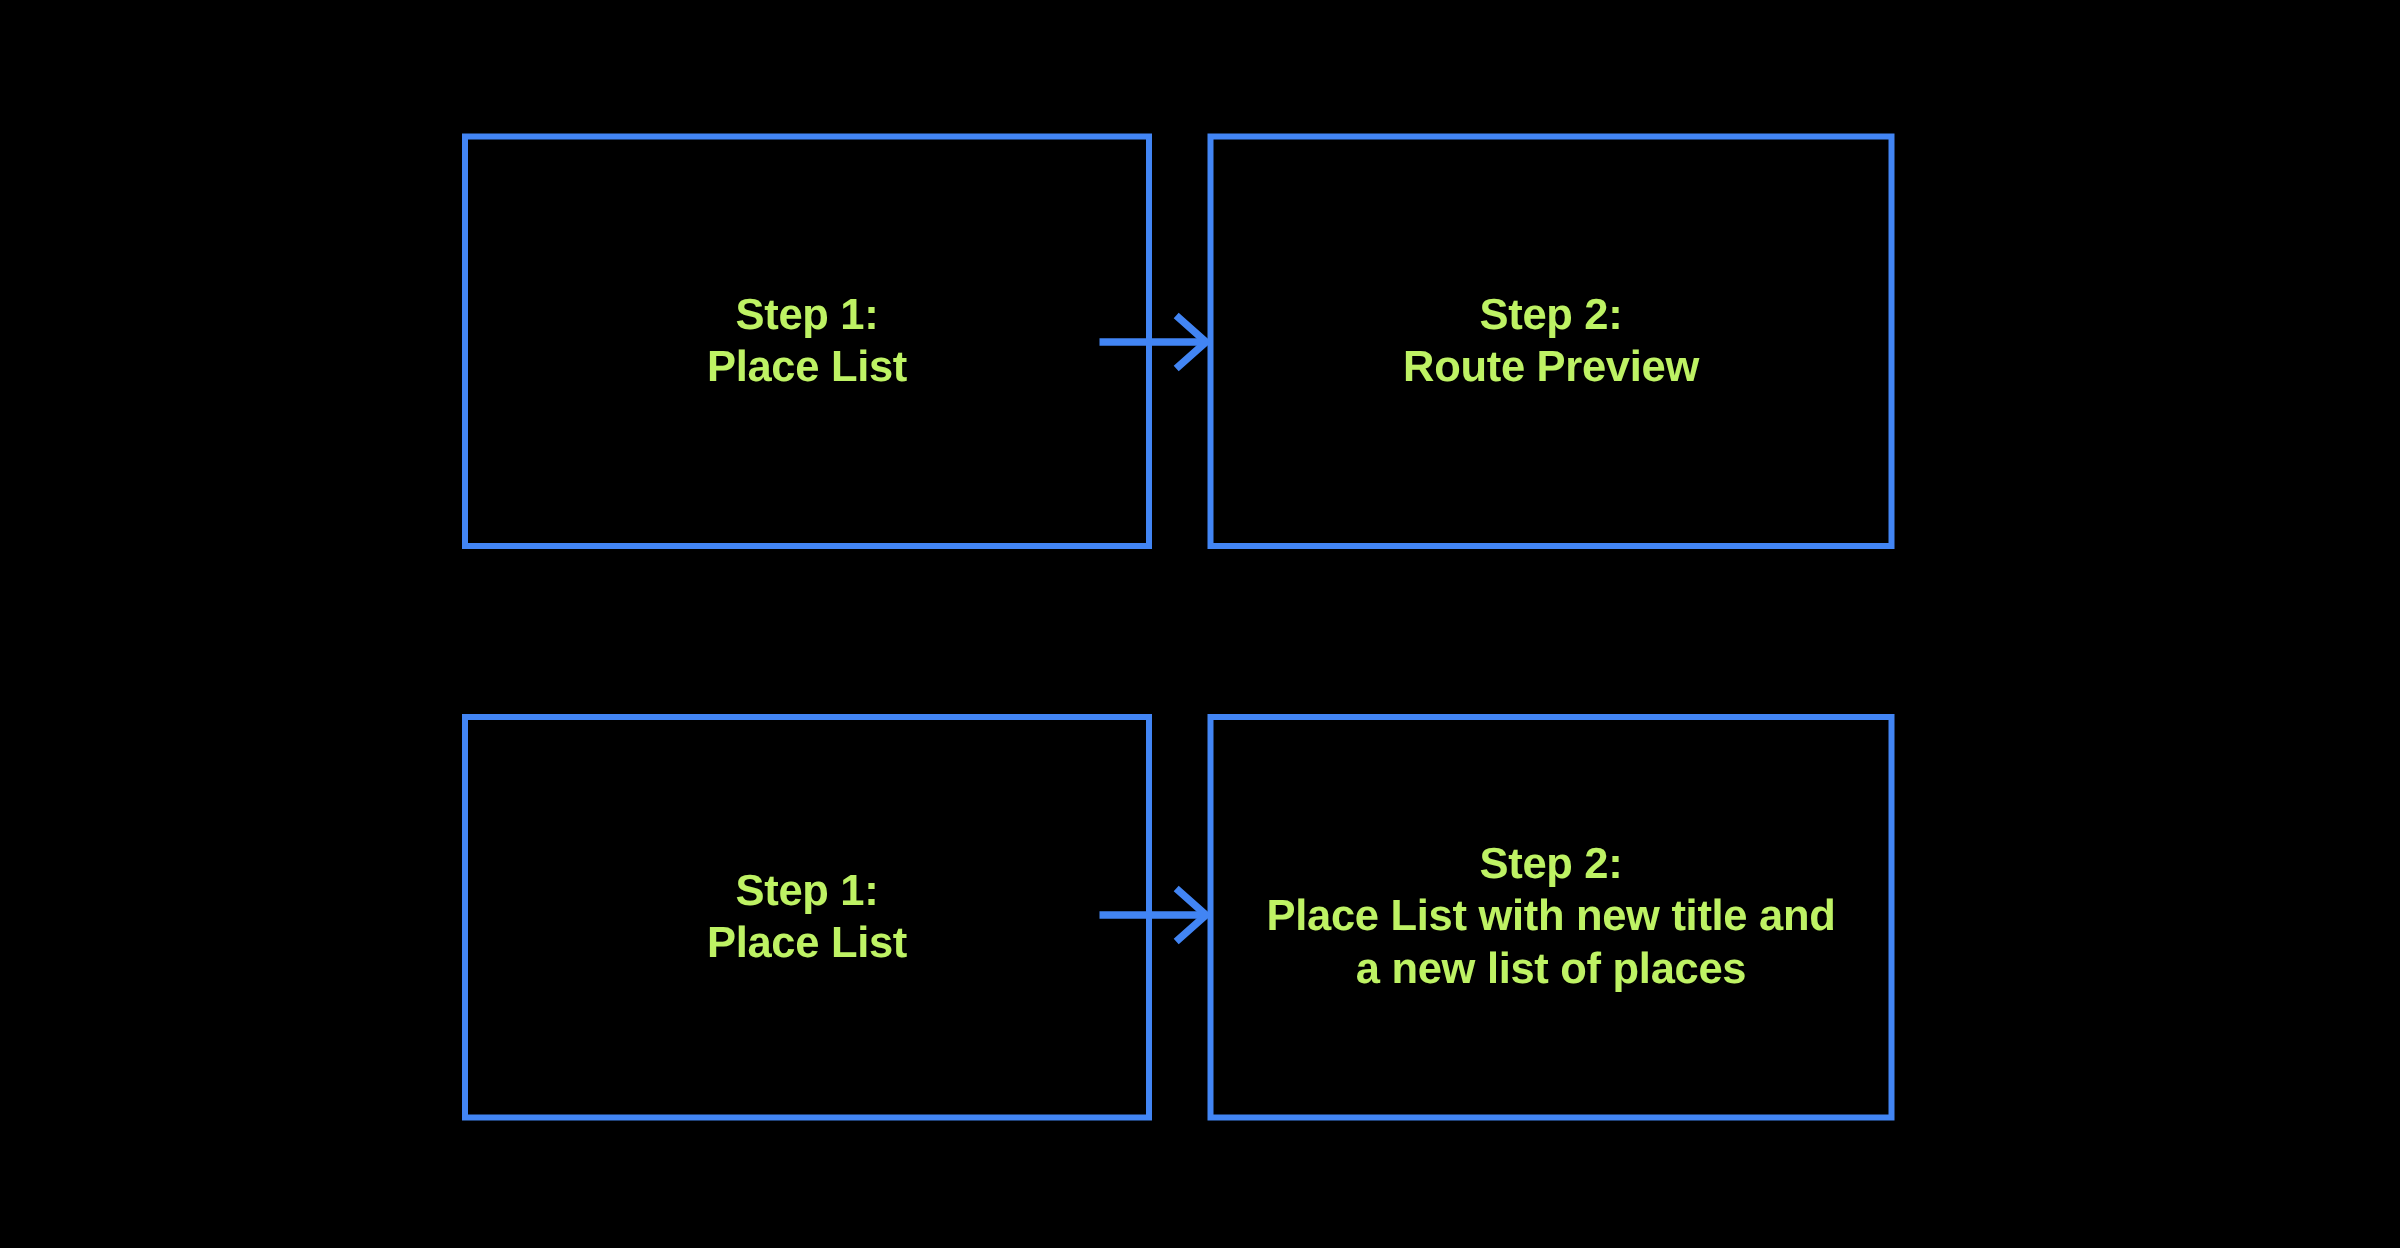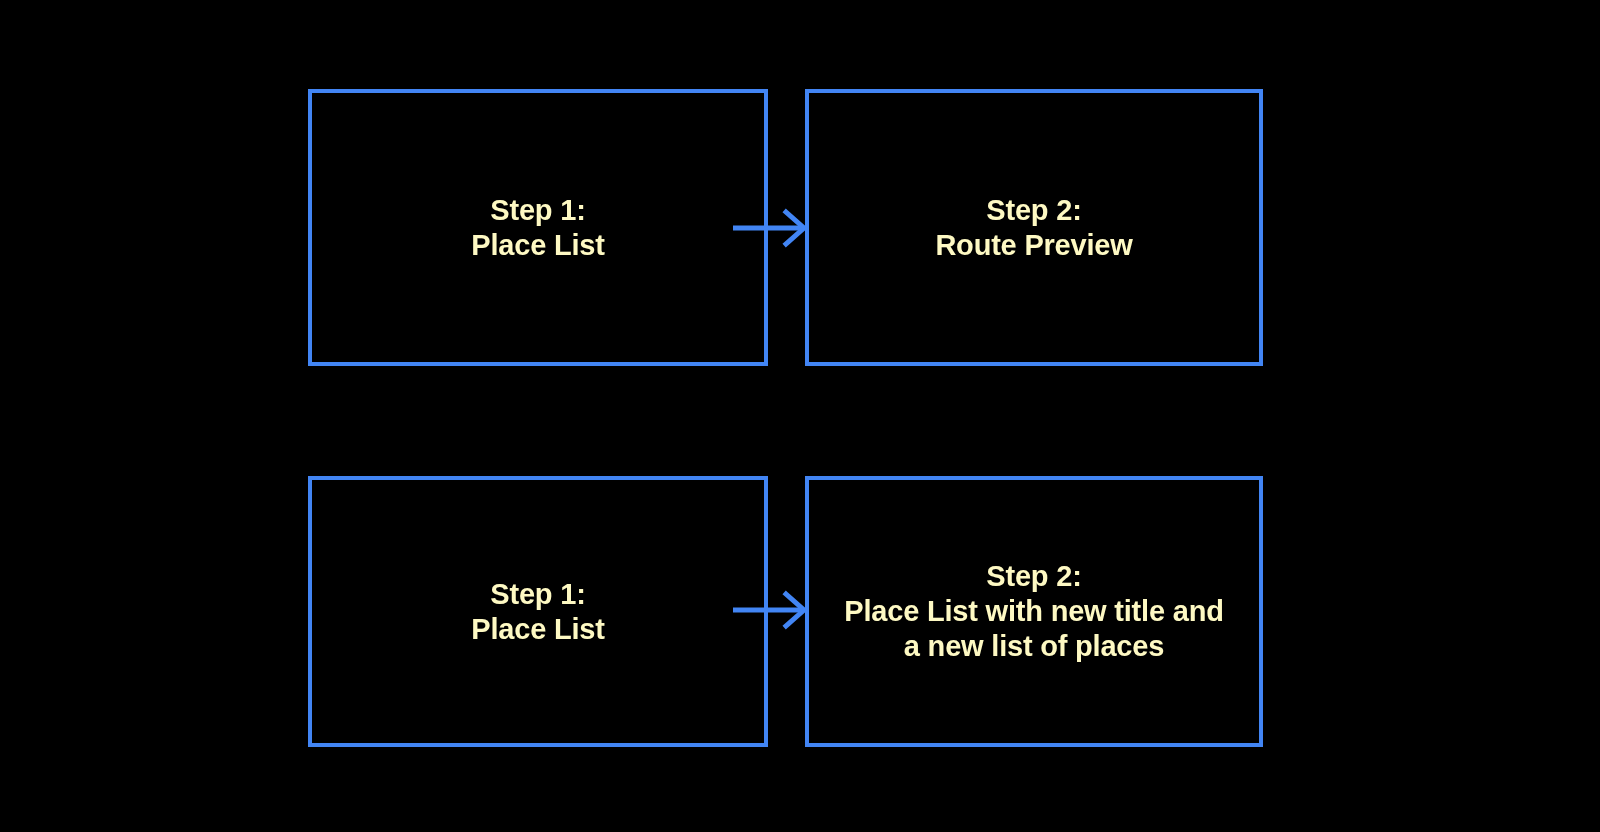--- a/index.html
+++ b/index.html
@@ -35,21 +35,21 @@
     display: flex;
     align-items: center;
     justify-content: center;
   }
   #row-1 .box-left  { left: 308px; top: 0; width: 460px; height: 277px; }
   #row-1 .box-right { left: 805px; top: 0; width: 458px; height: 277px; }
   #row-2 .box-left  { left: 308px; top: 0; width: 460px; height: 271px; }
   #row-2 .box-right { left: 805px; top: 0; width: 458px; height: 271px; }
 
   .box-text {
-    color: #fef9c3;
+    color: #bef264;
     font-family: "Liberation Sans", sans-serif;
     font-size: 29px;
     font-weight: bold;
     line-height: 35px;
     text-align: center;
     letter-spacing: -0.2px;
     white-space: pre-line;
     padding: 0 10px;
   }
 

